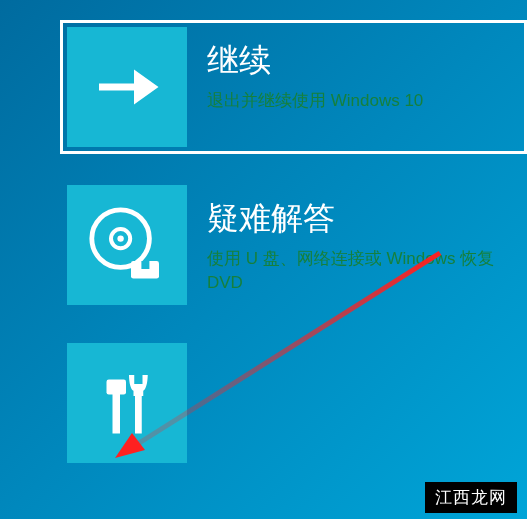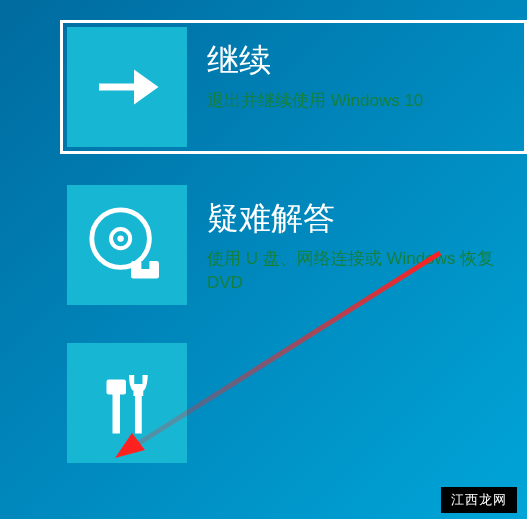--- a/index.html
+++ b/index.html
@@ -61,21 +61,21 @@
       height: 220px;
       pointer-events: none;
     }
     
     .watermark {
       position: absolute;
       bottom: 6px;
       right: 10px;
       background: #000;
       color: #fff;
-      font-size: 13px;
+      font-size: 17px;
       padding: 4px 10px;
       font-weight: 400;
       letter-spacing: 1px;
       margin-top: 40px;
     }
   </style>
 </head>
 <body>
 
 <div class="container">

